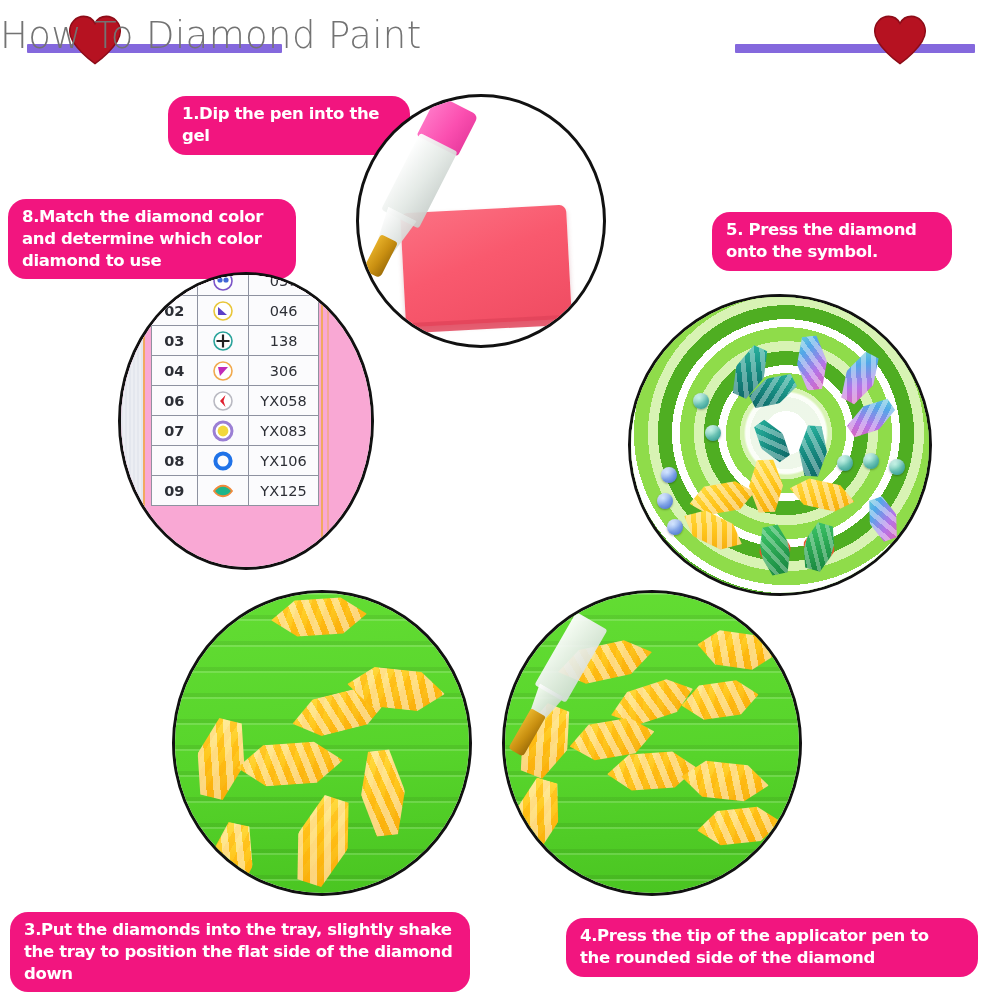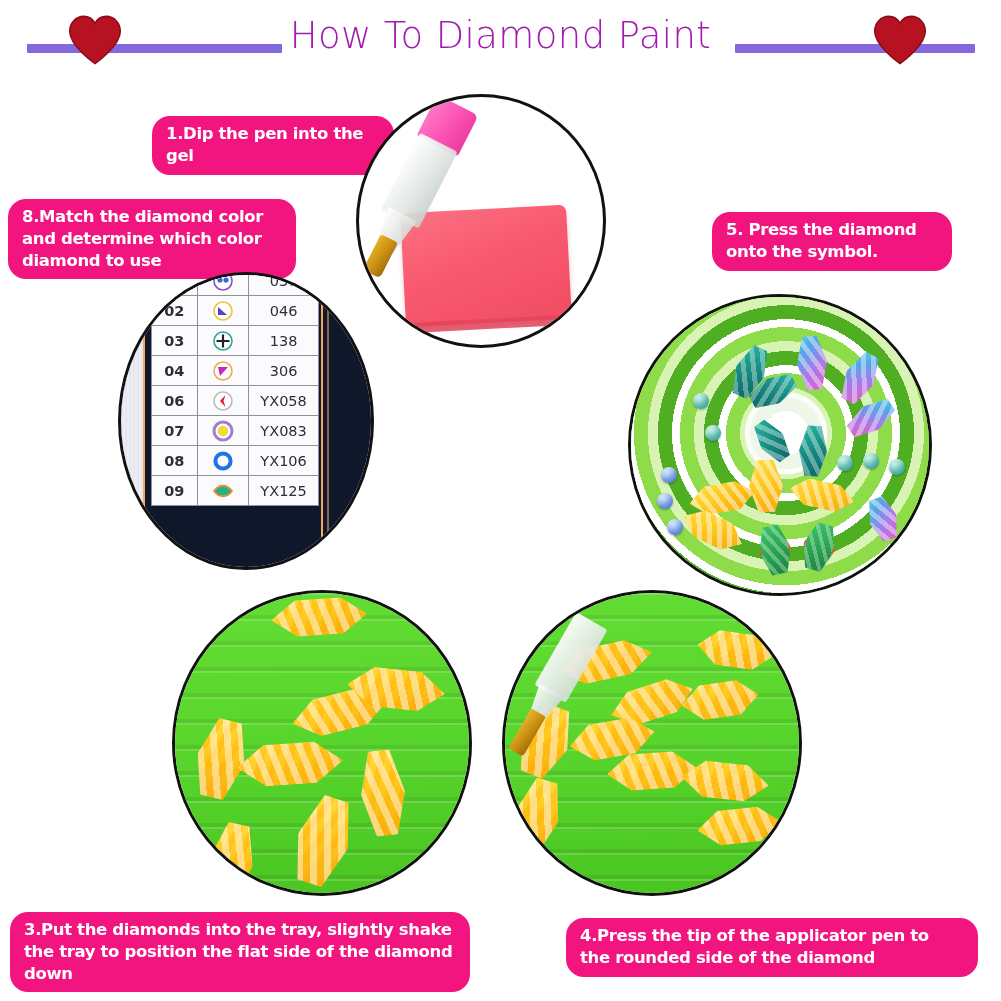--- a/index.html
+++ b/index.html
@@ -41,44 +41,44 @@
     width: 54px; height: 52px;
     top: 14px;
   }
   .heart-left  { left: 68px; }
   .heart-right { left: 873px; }
 
   .page-title {
     position: absolute;
     left: 0; top: 14px;
     width: 1001px;
-    text-align: center;
+    text-align: left;
     font-family: "DejaVu Sans", sans-serif;
     font-weight: 300;
     font-size: 37px;
     letter-spacing: 0.4px;
-    color: #a21caf;
+    color: #737373;
     white-space: nowrap;
   }
 
   
   .step-label {
     position: absolute;
     background: #f2157f;
     color: #ffffff;
     border-radius: 18px;
     font-family: "DejaVu Sans", sans-serif;
     font-weight: bold;
     font-size: 16.5px;
     line-height: 1.32;
     padding: 7px 14px 8px 14px;
     box-sizing: border-box;
     letter-spacing: -0.35px;
   }
-  .label-1 { left: 152px; top: 96px;  width: 242px; margin-top: 20px; }
+  .label-1 { left: 168px; top: 96px;  width: 242px; }
   .label-2 { left: 8px;   top: 199px; width: 288px; }
   .label-5 { left: 712px; top: 212px; width: 240px; }
   .label-3 { left: 10px;  top: 912px; width: 460px; }
   .label-4 { left: 566px; top: 918px; width: 412px; }
 
   
   .photo {
     position: absolute;
     border: 3.5px solid #111111;
     border-radius: 50%;
@@ -146,21 +146,21 @@
     position: absolute; left: 17px; top: 150px;
     width: 19px; height: 40px;
     background: linear-gradient(100deg,#e8b22a 0%, #c98f11 55%, #9d6d09 100%);
     border-radius: 3px 3px 5px 5px;
   }
 
   
   .chart-sheet {
     position: absolute;
     inset: -6px;
-    background: #0f172a;
+    background: #f9a8d4;
   }
   .chart-canvas-left {
     position: absolute;
     left: 0; top: 0; bottom: 0; width: 30px;
     background: repeating-linear-gradient(90deg,#eceef3 0 2px,#e4e7ee 2px 4px);
   }
   .guide-line {
     position: absolute;
     top: 0; bottom: 0; width: 2px;
     background: #f2a860;

